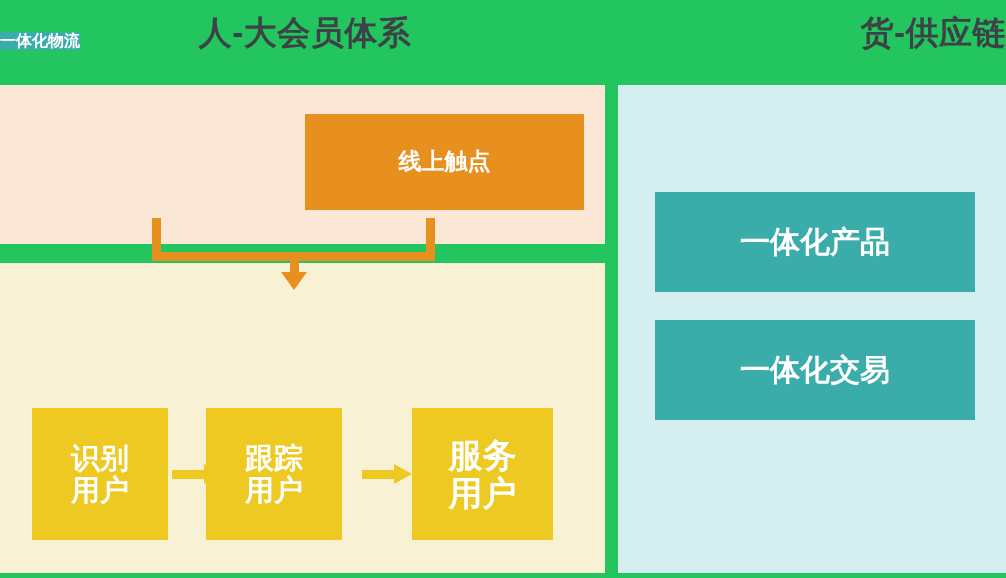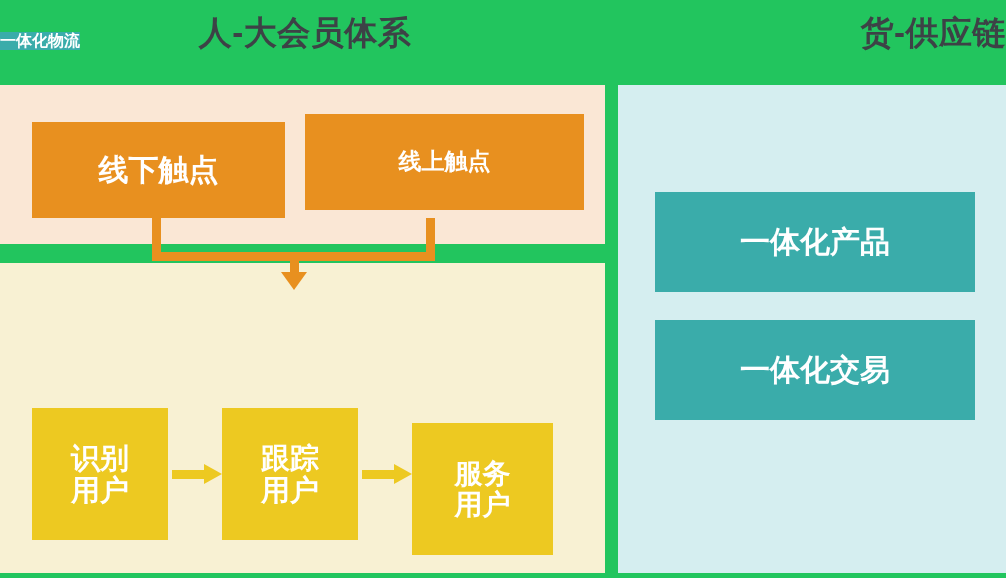--- a/index.html
+++ b/index.html
@@ -65,22 +65,22 @@
 
   
   #box-offline-touchpoint { left: 32px;  top: 122px; width: 253px; height: 96px; font-size: 30px; }
   #box-online-touchpoint  { left: 305px; top: 114px; width: 279px; height: 96px; font-size: 23px; }
 
   
   #box-unified-member { left: 32px; top: 294px; width: 521px; height: 94px; font-size: 30px; }
 
   
   #box-identify-user { left: 32px;  top: 408px; width: 136px; height: 132px; font-size: 29px; }
-  #box-track-user    { left: 222px; top: 408px; width: 136px; height: 132px; font-size: 29px; }
-  #box-serve-user    { left: 412px; top: 408px; width: 141px; height: 132px; font-size: 28px; margin-top: 15px; }
+  #box-track-user    { left: 206px; top: 408px; width: 136px; height: 132px; font-size: 29px; }
+  #box-serve-user    { left: 412px; top: 408px; width: 141px; height: 132px; font-size: 34px; }
 
   
   #box-integrated-product  { left: 655px; top: 160px; width: 320px; height: 100px; font-size: 30px; }
   #box-integrated-trade    { left: 655px; top: 288px; width: 320px; height: 100px; font-size: 30px; }
 
   
   .conn { position: absolute; background: #e8901f; }
   #conn-left-stem   { left: 152px; top: 218px; width: 9px;   height: 43px; }
   #conn-right-stem  { left: 426px; top: 218px; width: 9px;   height: 43px; }
   #conn-crossbar    { left: 152px; top: 252px; width: 283px; height: 9px;  }
@@ -124,21 +124,20 @@
 
   <div class="title" id="title-left">人-大会员体系</div>
   <div class="title" id="title-right">货-供应链</div>
 
   <div class="panel" id="panel-touchpoints"></div>
 
   <div class="panel" id="panel-members"></div>
 
   <div class="panel" id="panel-supply"></div>
 
-  <div class="box box-orange" id="box-offline-touchpoint">线下触点</div>
   <div class="box box-orange" id="box-online-touchpoint">线上触点</div>
 
   <div class="conn" id="conn-left-stem"></div>
   <div class="conn" id="conn-right-stem"></div>
   <div class="conn" id="conn-crossbar"></div>
   <div class="conn" id="conn-down-stem"></div>
   <div id="conn-arrowhead"></div>
 
 
   <div class="box box-yellow" id="box-identify-user">

